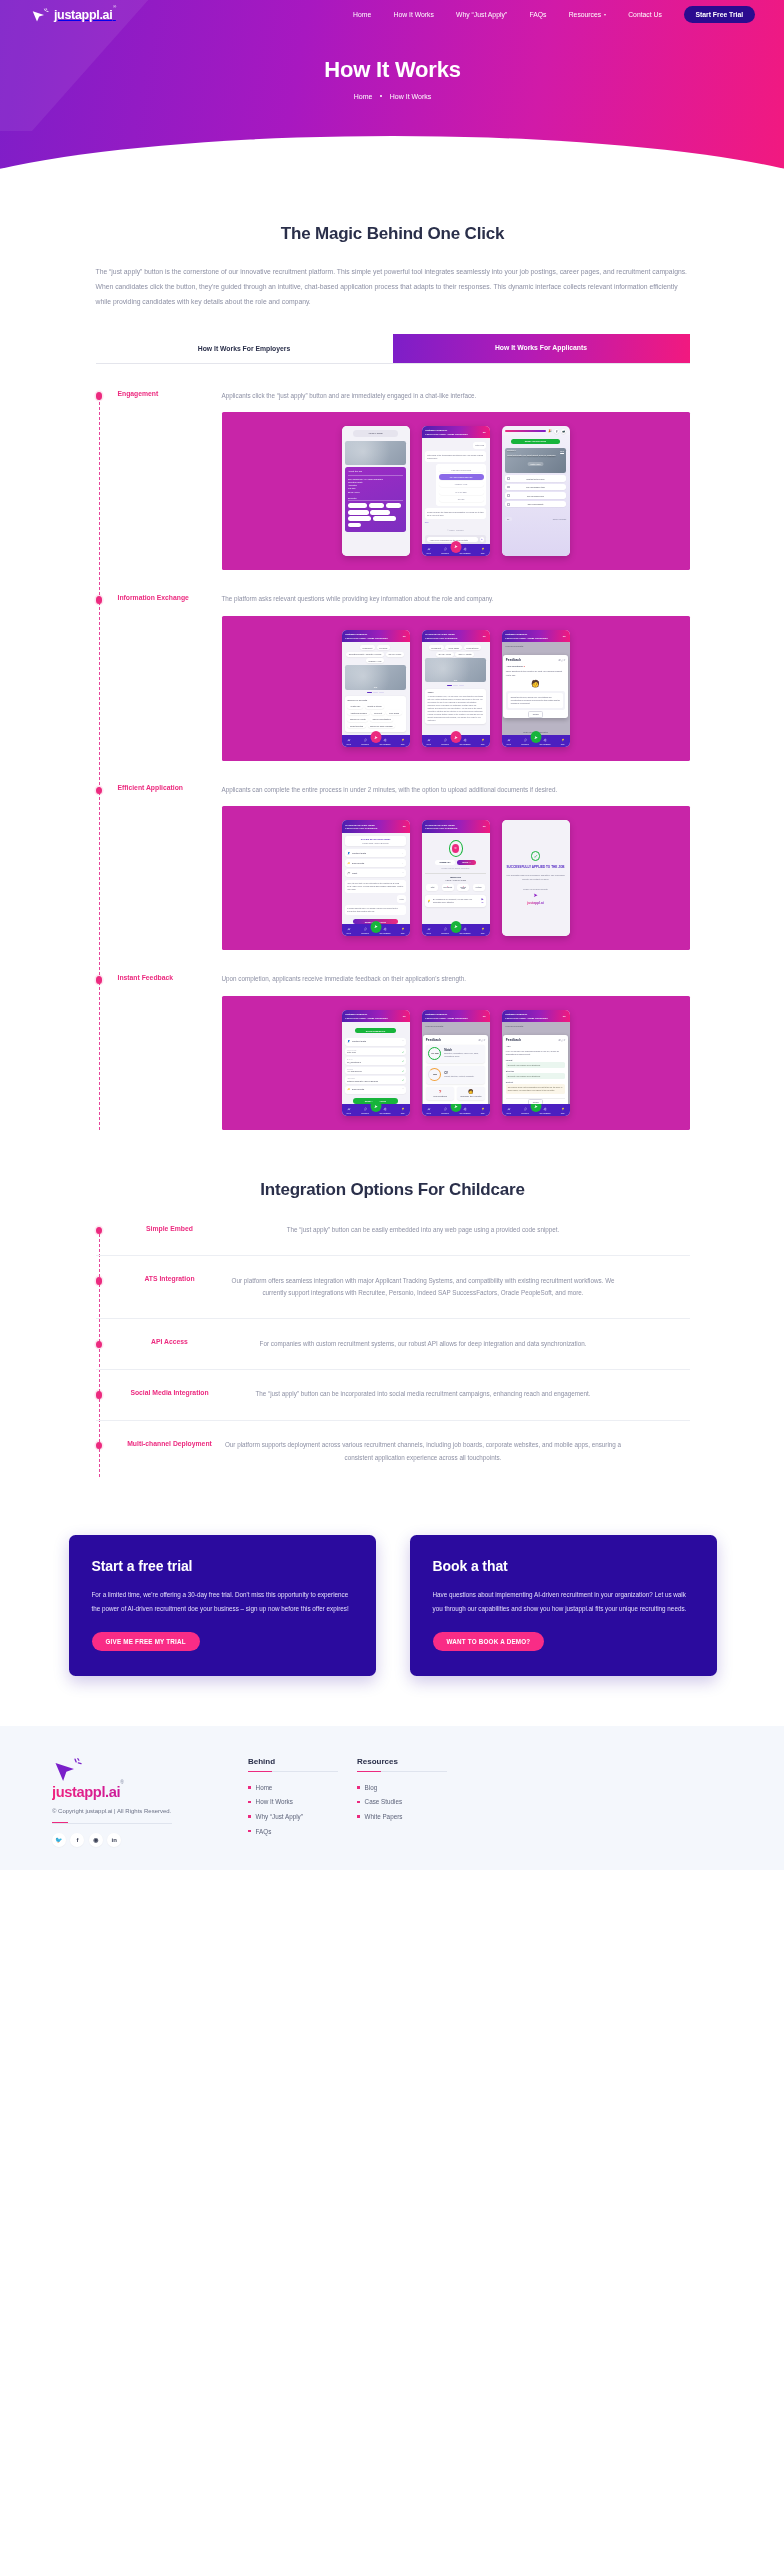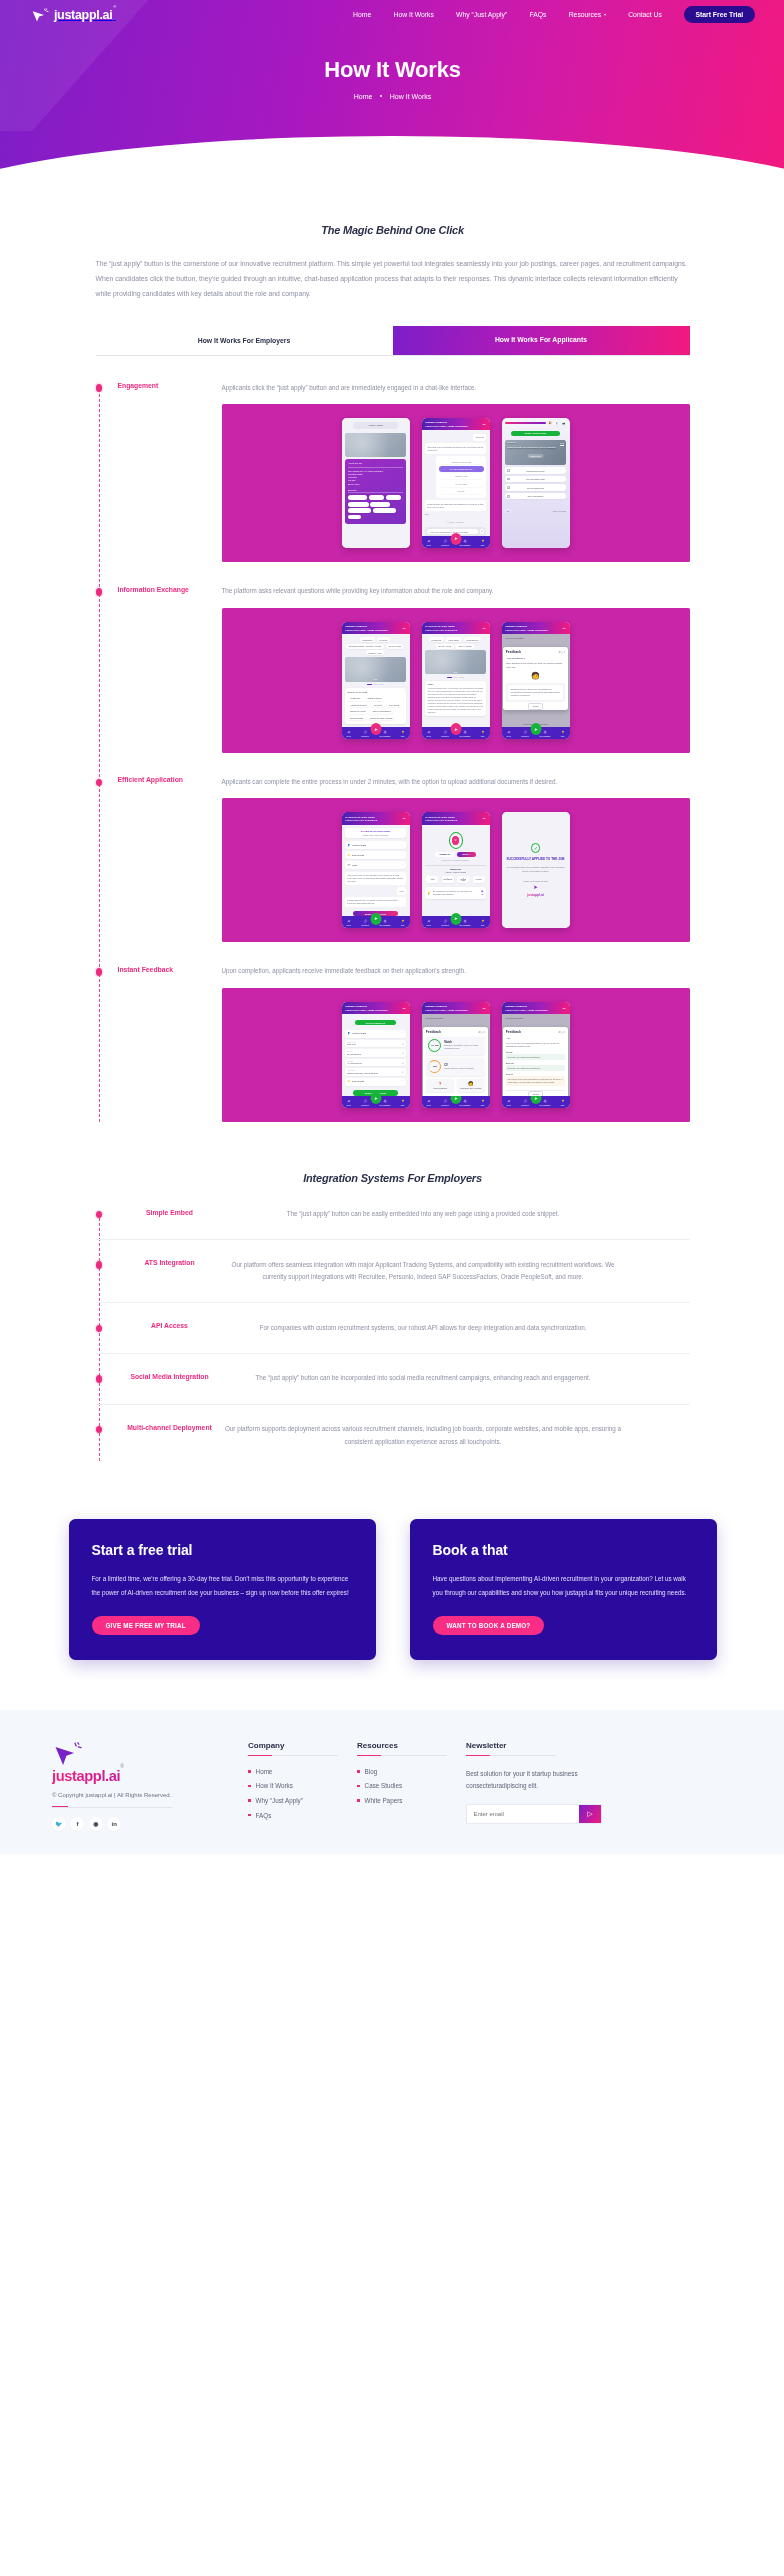--- a/index.html
+++ b/index.html
@@ -58,21 +58,21 @@
   }
   .hero-body{position:relative;z-index:4;text-align:center;padding-top:28px;}
   .hero-title{color:#fff;font-size:22px;font-weight:700;letter-spacing:-0.2px;}
   .crumbs{margin-top:9.8px;display:flex;justify-content:center;align-items:center;gap:7.6px;
     color:#fff;font-size:7px;}
   .crumbs a{color:#fff;text-decoration:none;}
   .crumb-dot{width:2.2px;height:2.2px;border-radius:50%;background:#fff;display:block;}
 
   
   .intro{padding:44px 0 0;text-align:center;}
-  .sec-title{font-size:11px;font-weight:700;color:#2a2f4a;letter-spacing:-0.2px;font-style:italic;}
+  .sec-title{font-size:17px;font-weight:700;color:#2a2f4a;letter-spacing:-0.2px;}
   .intro-copy{
     width:594px;margin:19.6px auto 0;text-align:left;
     font-size:6.8px;line-height:2.25;color:#8d90a4;
   }
 
   
   .tabs-wrap{width:594px;margin:24.5px auto 0;display:flex;border-bottom:0.5px solid #e4e5ec;}
   .tab{
     flex:1;text-align:center;padding:10.4px 0;font-size:6.8px;font-weight:700;
     color:#2a2f4a;cursor:pointer;background:transparent;border:none;font-family:inherit;
@@ -944,21 +944,21 @@
               </span>
             <i class="ph-fab fab-green">➤</i>
           </div>
         </div>
 
       </div>
     </div>
   </section>
 
   <section class="integration">
-    <h2 class="sec-title">Integration Systems For Employers</h2>
+    <h2 class="sec-title">Integration Options For Childcare</h2>
     <div class="int-list">
       <div class="int-row">
         <i class="tl-dot"></i>
         <div class="tl-label">Simple Embed</div>
         <div class="tl-desc">The “just apply” button can be easily embedded into any web page using a provided code snippet.</div>
       </div>
       <div class="int-row">
         <i class="tl-dot"></i>
         <div class="tl-label">ATS Integration</div>
         <div class="tl-desc">Our platform offers seamless integration with major Applicant Tracking Systems, and compatibility with existing recruitment workflows. We currently support integrations with Recruitee, Personio, Indeed SAP SuccessFactors, Oracle PeopleSoft, and more.</div>
@@ -1011,21 +1011,21 @@
         <div class="f-copy">© Copyright justappl.ai | All Rights Reserved.</div>
         <div class="f-soc">
           <a href="#">🐦</a>
           <a href="#">f</a>
           <a href="#">◉</a>
           <a href="#">in</a>
         </div>
       </div>
 
       <div class="f-col">
-        <div class="f-h">Company</div>
+        <div class="f-h">Behind</div>
         <a class="f-li" href="#">
             <i class="f-bullet"></i>
             <span>Home</span>
           </a>
         <a class="f-li" href="#">
             <i class="f-bullet"></i>
             <span>How It Works</span>
           </a>
         <a class="f-li" href="#">
             <i class="f-bullet"></i>
@@ -1047,25 +1047,17 @@
             <i class="f-bullet"></i>
             <span>Case Studies</span>
           </a>
         <a class="f-li" href="#">
             <i class="f-bullet"></i>
             <span>White Papers</span>
           </a>
       </div>
 
 
-      <div class="f-col news">
-        <div class="f-h">Newsletter</div>
-        <div class="f-news-p">Best solution for your it startup business consecteturadipiscing elit.</div>
-        <div class="f-form">
-          <input type="text" placeholder="Enter email" style="">
-          <button class="f-send">▷</button>
-        </div>
-      </div>
     </div>
   </footer>
 
 </div>
 
 
 </body></html>

